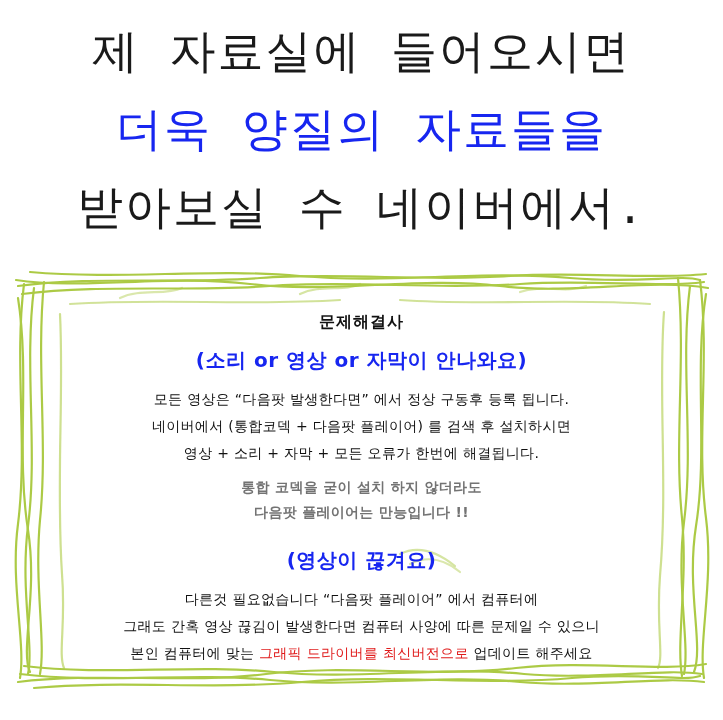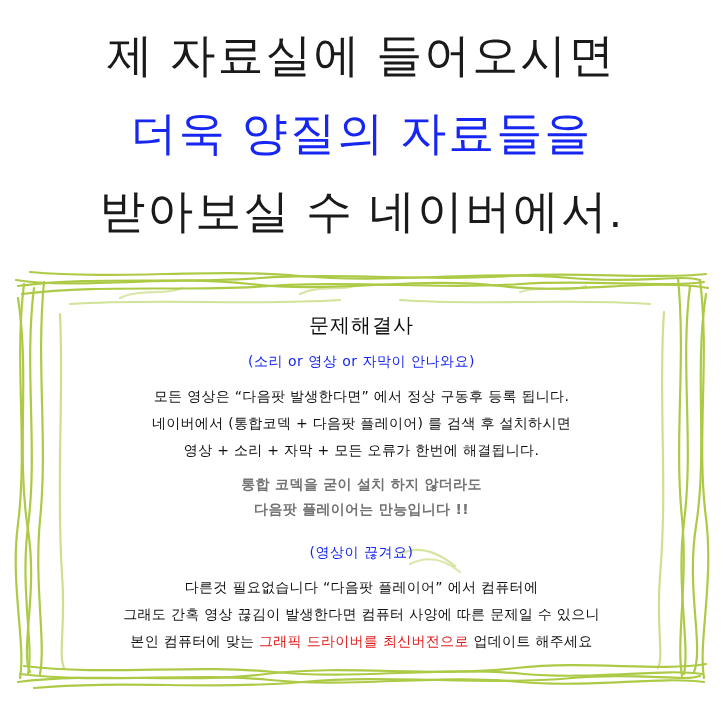--- a/index.html
+++ b/index.html
@@ -16,21 +16,21 @@
     position: relative;
   }
 
   
   .headline {
     width: 723px;
     padding-top: 16px;
     text-align: center;
   }
   .headline-line {
-    font-family: Liberation Sans, sans-serif;
+    font-family: Liberation Mono, monospace;
     font-size: 46px;
     line-height: 78px;
     font-weight: 400;
     letter-spacing: 2px;
     white-space: nowrap;
   }
   .headline-line.l1 { color: #1a1a1a; }
   .headline-line.l2 { color: #1726f0; }
   .headline-line.l3 { color: #1a1a1a; }
 
@@ -51,29 +51,29 @@
   .body-content {
     position: absolute;
     top: 0; left: 0;
     width: 723px;
     height: 440px;
     text-align: center;
     padding-top: 58px;
   }
 
   .doc-title {
-    font-size: 20px;
-    font-weight: normal;
+    font-size: 16px;
+    font-weight: bold;
     color: #111111;
     letter-spacing: 1px;
     margin-bottom: 14px;
   }
   .sec-head {
-    font-size: 14px;
-    font-weight: normal;
+    font-size: 20px;
+    font-weight: bold;
     color: #1726f0;
     margin-bottom: 12px;
     letter-spacing: 0.5px;
   }
   .line {
     font-size: 14px;
     color: #111111;
     line-height: 27px;
     letter-spacing: 0.3px;
   }

